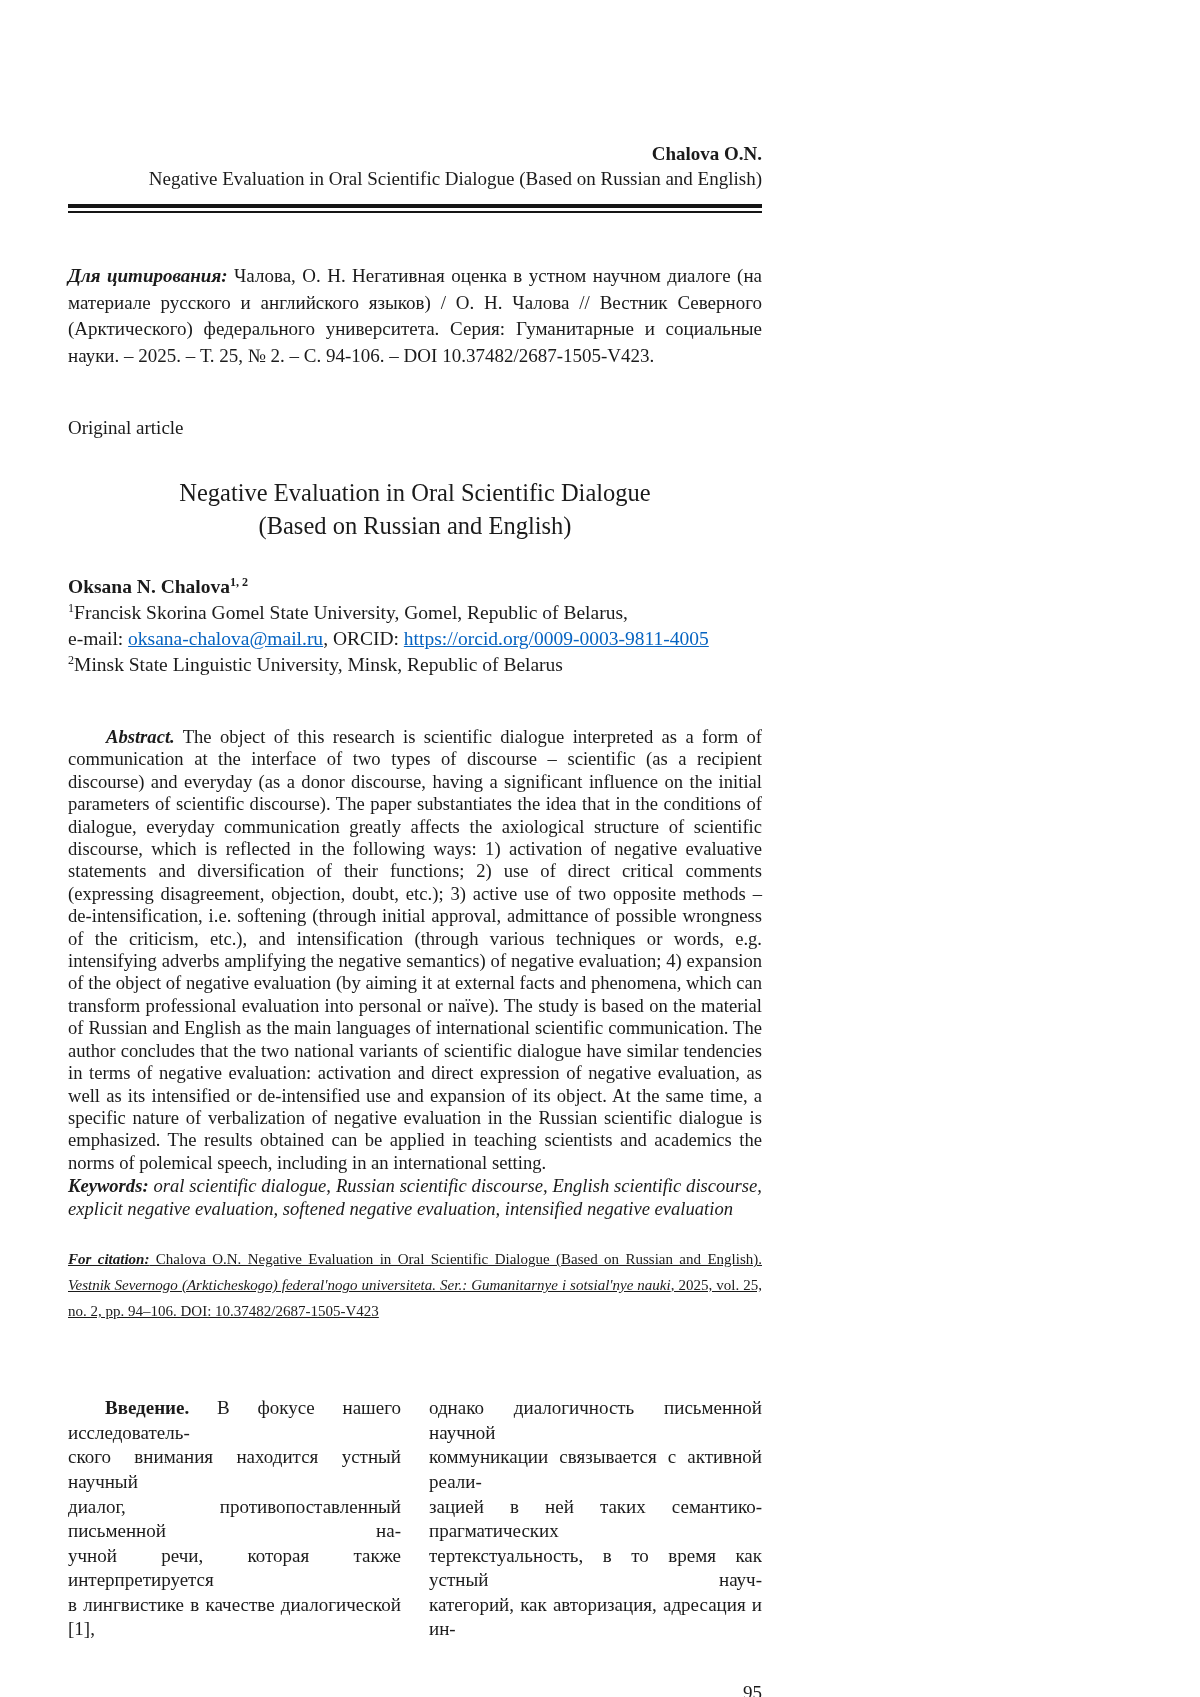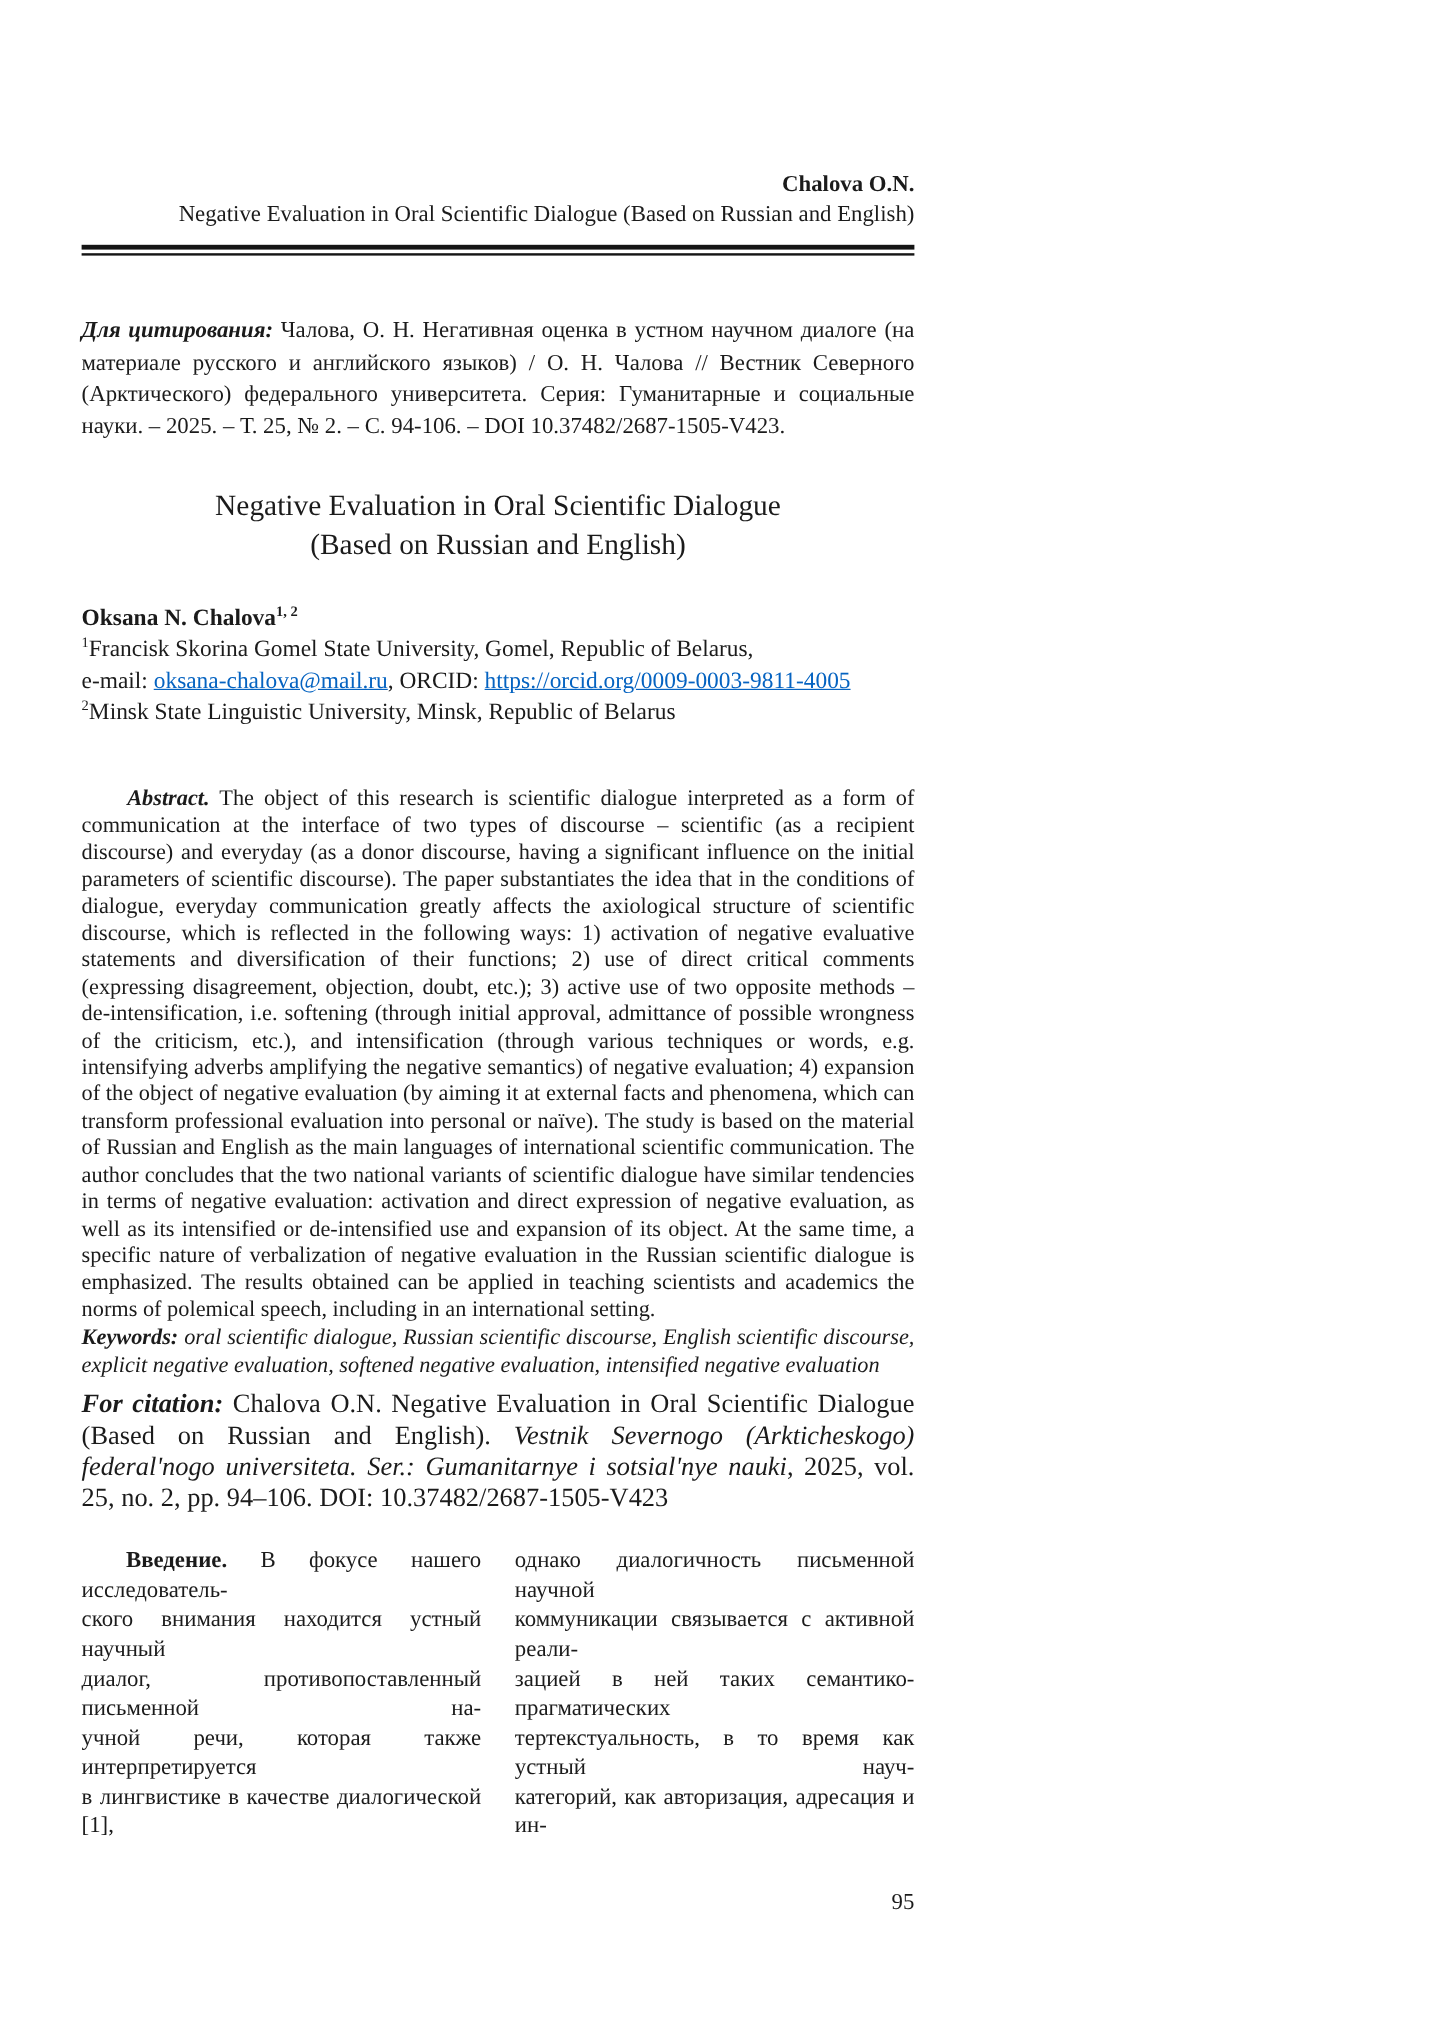--- a/index.html
+++ b/index.html
@@ -60,28 +60,29 @@
     text-indent: 38px;
   }
 
   .keywords {
     font-size: 18.6px;
     line-height: 23px;
     text-align: justify;
   }
 
   .for-citation {
-    margin-top: 8px;
-    font-size: 22px;
+    margin-top: 26px;
+    font-size: 15px;
     line-height: 26px;
     text-align: justify;
+    text-decoration: underline;
   }
 
   .columns {
-    margin-top: 28px;
+    margin-top: 72px;
     display: flex;
     gap: 28px;
     font-size: 19px;
     line-height: 24.6px;
   }
   .col { width: 431px; }
   .jline { text-align: justify; text-align-last: justify; }
   .jline.indent { text-indent: 37px; }
   .jline b { font-weight: bold; }
 
@@ -94,20 +95,21 @@
 
   <header class="running-header">
     <div class="rh-author">Chalova O.N.</div>
     <div class="rh-title">Negative Evaluation in Oral Scientific Dialogue (Based on Russian and English)</div>
   </header>
 
   <div class="double-rule"></div>
 
   <p class="citation-ru"><span class="bi">Для цитирования:</span><span> Чалова, О. Н. Негативная оценка в устном научном диалоге (на материале русского и английского языков) / О. Н. Чалова // Вестник Северного (Арктического) федерального университета. Серия: Гуманитарные и социальные науки. – 2025. – Т. 25, № 2. – С. 94-106. – DOI 10.37482/2687-1505-V423.</span></p>
 
+  <p class="article-type">Original article</p>
 
   <h1 class="title"><span>Negative Evaluation in Oral Scientific Dialogue</span><br><span>(Based on Russian and English)</span></h1>
 
   <div class="authors">
     <p class="author-name"><span>Oksana N. Chalova</span><sup>1, 2</sup></p>
     <p class="affil"><sup>1</sup><span>Francisk Skorina Gomel State University, Gomel, Republic of Belarus,</span></p>
     <p class="affil"><span>e-mail: </span><a class="link" href="#">oksana-chalova@mail.ru</a><span>, ORCID: </span><a class="link" href="#">https://orcid.org/0009-0003-9811-4005</a></p>
     <p class="affil"><sup>2</sup><span>Minsk State Linguistic University, Minsk, Republic of Belarus</span></p>
   </div>
 

